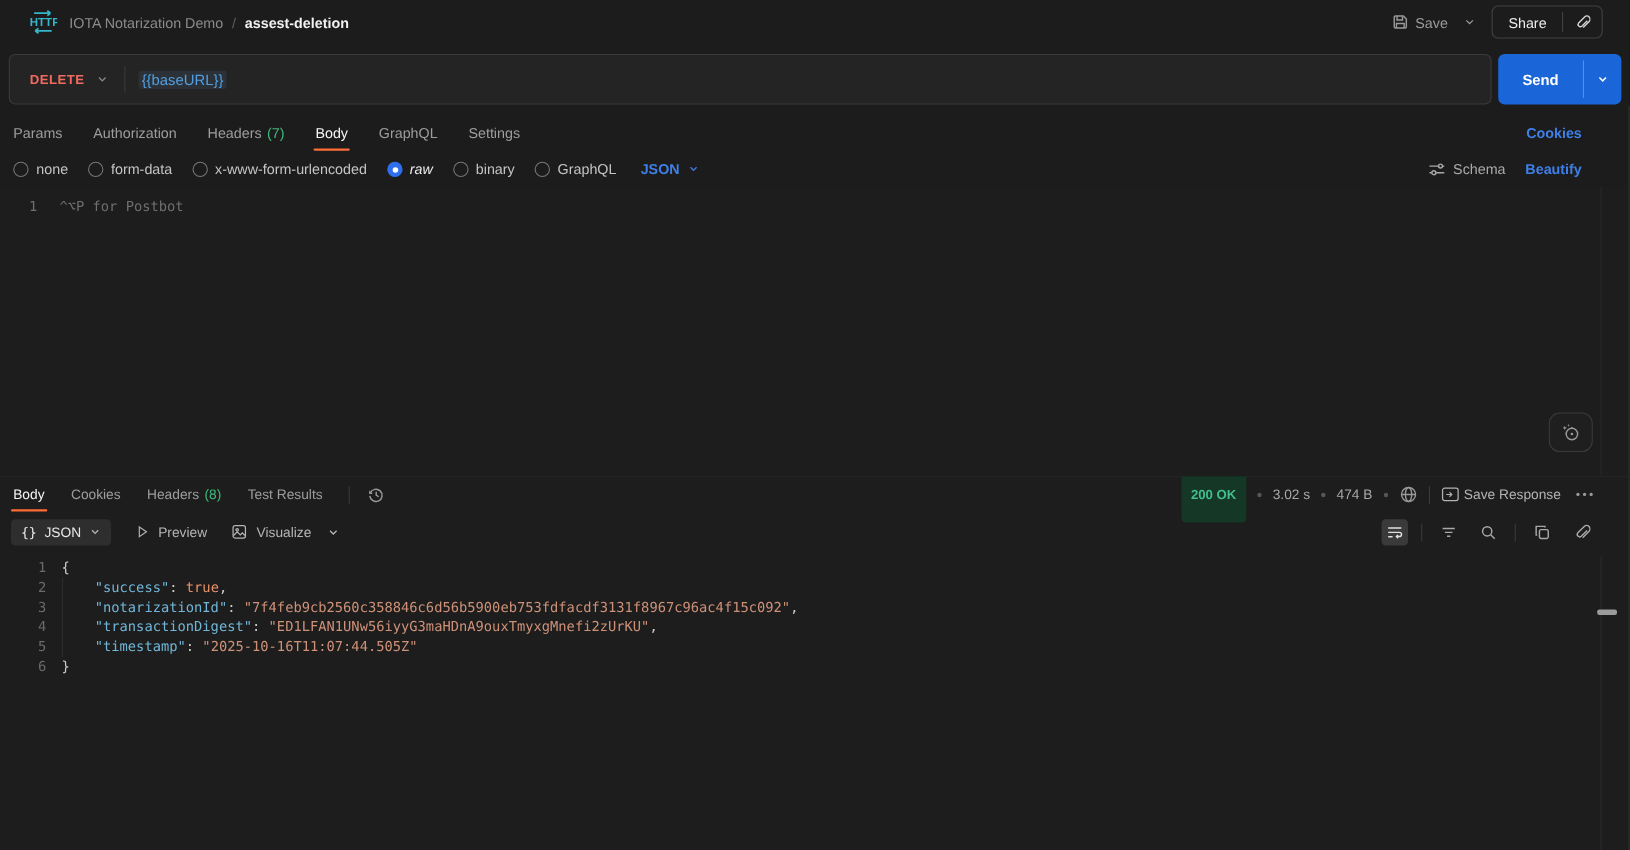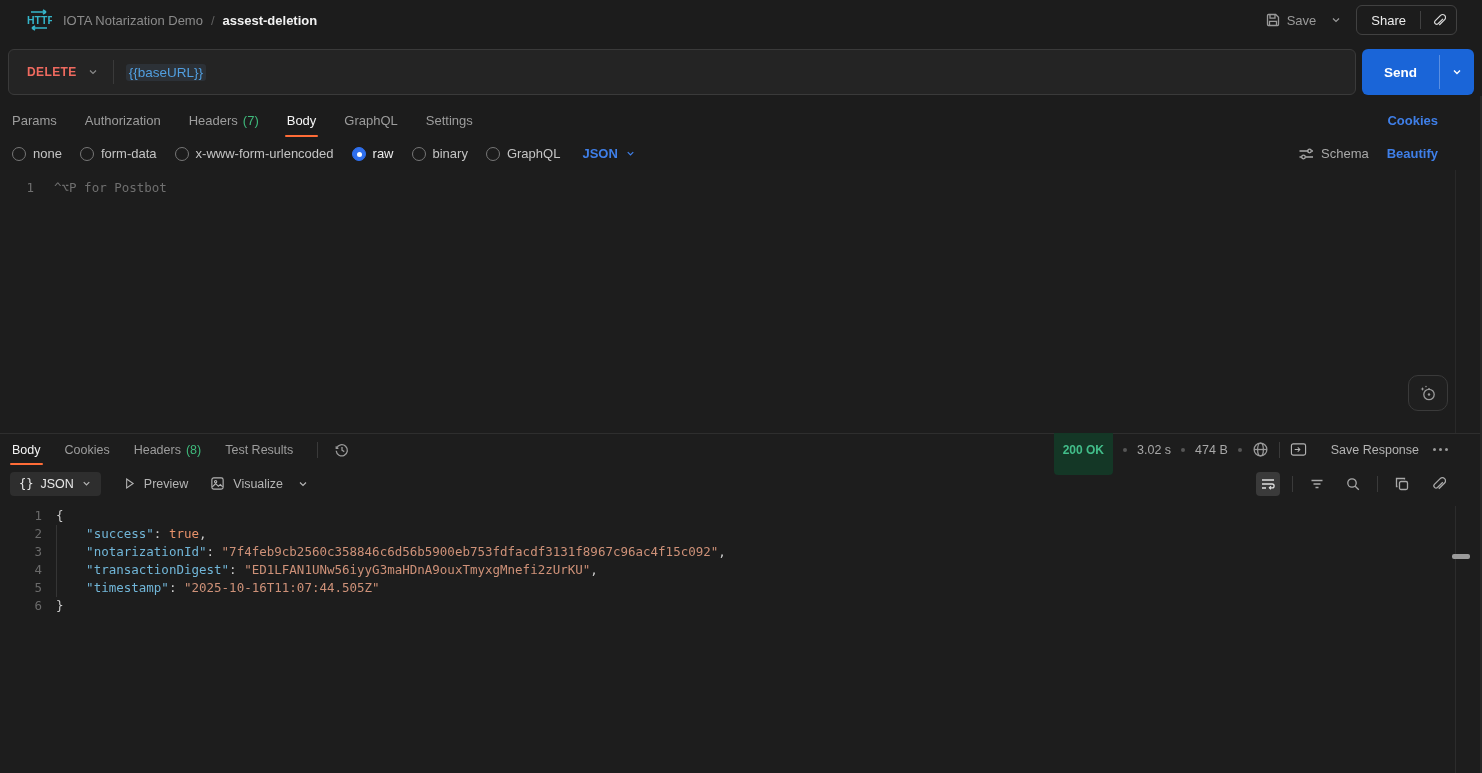--- a/index.html
+++ b/index.html
@@ -51,21 +51,21 @@
   .tab.active { color:#f5f5f5; }
   .tab.active::after { content:""; position:absolute; left:-2px; right:-2px; bottom:0; height:2px; background:var(--accent-orange); border-radius:1px; }
   .cookies-link { margin-left:auto; margin-right:32px; display:flex; align-items:center; color:var(--link-blue); font-weight:600; cursor:pointer; }
 
   
   .body-type-row { display:flex; align-items:center; height:33px; padding:0 12px; }
   .radio-opt { display:flex; align-items:center; gap:7px; margin-right:18px; cursor:pointer; color:#c4c4c4; }
   .radio-circle { width:14px; height:14px; border-radius:50%; border:1.5px solid #767676; background:transparent; }
   .radio-opt.selected .radio-circle { border-color:var(--radio-blue); background:var(--radio-blue); position:relative; }
   .radio-opt.selected .radio-circle::after { content:""; position:absolute; left:4px; top:4px; width:5px; height:5px; border-radius:50%; background:#fff; }
-  .radio-opt.selected { color:#ececec; }
+  .radio-opt.selected { color:#ececec;font-style:italic; }
   .lang-select { display:flex; align-items:center; gap:7px; color:var(--link-blue); font-weight:600; margin-left:4px; cursor:pointer; }
   .body-type-right { margin-left:auto; display:flex; align-items:center; gap:18px; margin-right:32px; }
   .schema-btn { display:flex; align-items:center; gap:7px; color:#a9a9a9; cursor:pointer; }
   .beautify-btn { color:var(--link-blue); font-weight:600; cursor:pointer; }
 
   
   .req-editor { position:relative; height:263px; background:#1d1d1d; font-family:"DejaVu Sans Mono", monospace; font-size:12.5px; }
   .req-editor-line { display:flex; padding-top:9px; line-height:18px; }
   .req-ln { width:34px; text-align:right; color:#6f6f6f; flex:0 0 auto; }
   .req-placeholder { margin-left:20px; color:#6f6f6f; }
@@ -81,21 +81,21 @@
   .resp-tab.active::after { content:""; position:absolute; left:-2px; right:-2px; bottom:0; height:2px; background:var(--accent-orange); border-radius:1px; }
   .resp-tab .count { color:var(--count-green); }
   .resp-header-div { width:1px; height:16px; background:#3a3a3a; align-self:center; margin-right:16px; }
   .history-icon { color:#9a9a9a; align-self:center; cursor:pointer; }
   .resp-meta { margin-left:auto; display:flex; align-items:center; gap:10px; margin-right:18px; }
   .status-pill { background:var(--status-green-bg); color:var(--status-green); font-weight:600; font-size:12px; padding:18px 9px; border-radius:4px; cursor:default; }
   .meta-dot { width:4px; height:4px; border-radius:50%; background:#565656; }
   .meta-text { color:#a8a8a8; font-size:12.5px; }
   .globe-icon { color:#9a9a9a; cursor:pointer; }
   .meta-div { width:1px; height:16px; background:#3a3a3a; }
-  .save-response { display:flex; align-items:center; gap:24px; color:#b3b3b3; font-size:12.5px; cursor:pointer; }
+  .save-response { display:flex; align-items:center; gap:4px; color:#b3b3b3; font-size:12.5px; cursor:pointer; }
   .ellipsis-btn { display:flex; gap:3px; align-items:center; padding:0 4px; cursor:pointer; }
   .ellipsis-btn i { width:3px; height:3px; border-radius:50%; background:#9a9a9a; }
 
   
   .resp-toolbar { display:flex; align-items:center; height:37px; padding:0 10px; }
   .format-pill { display:flex; align-items:center; gap:7px; background:#2e2e2e; border-radius:4px; padding:5px 9px; color:#e8e8e8; font-size:12.5px; cursor:pointer; }
   .format-braces { font-family:"DejaVu Sans Mono", monospace; font-size:12px; color:#e8e8e8; }
   .format-pill .chev { color:#b5b5b5; }
   .toolbar-item { display:flex; align-items:center; gap:8px; color:#b5b5b5; font-size:12.5px; margin-left:22px; cursor:pointer; }
   .toolbar-chev { margin-left:14px; color:#b5b5b5; cursor:pointer; }

